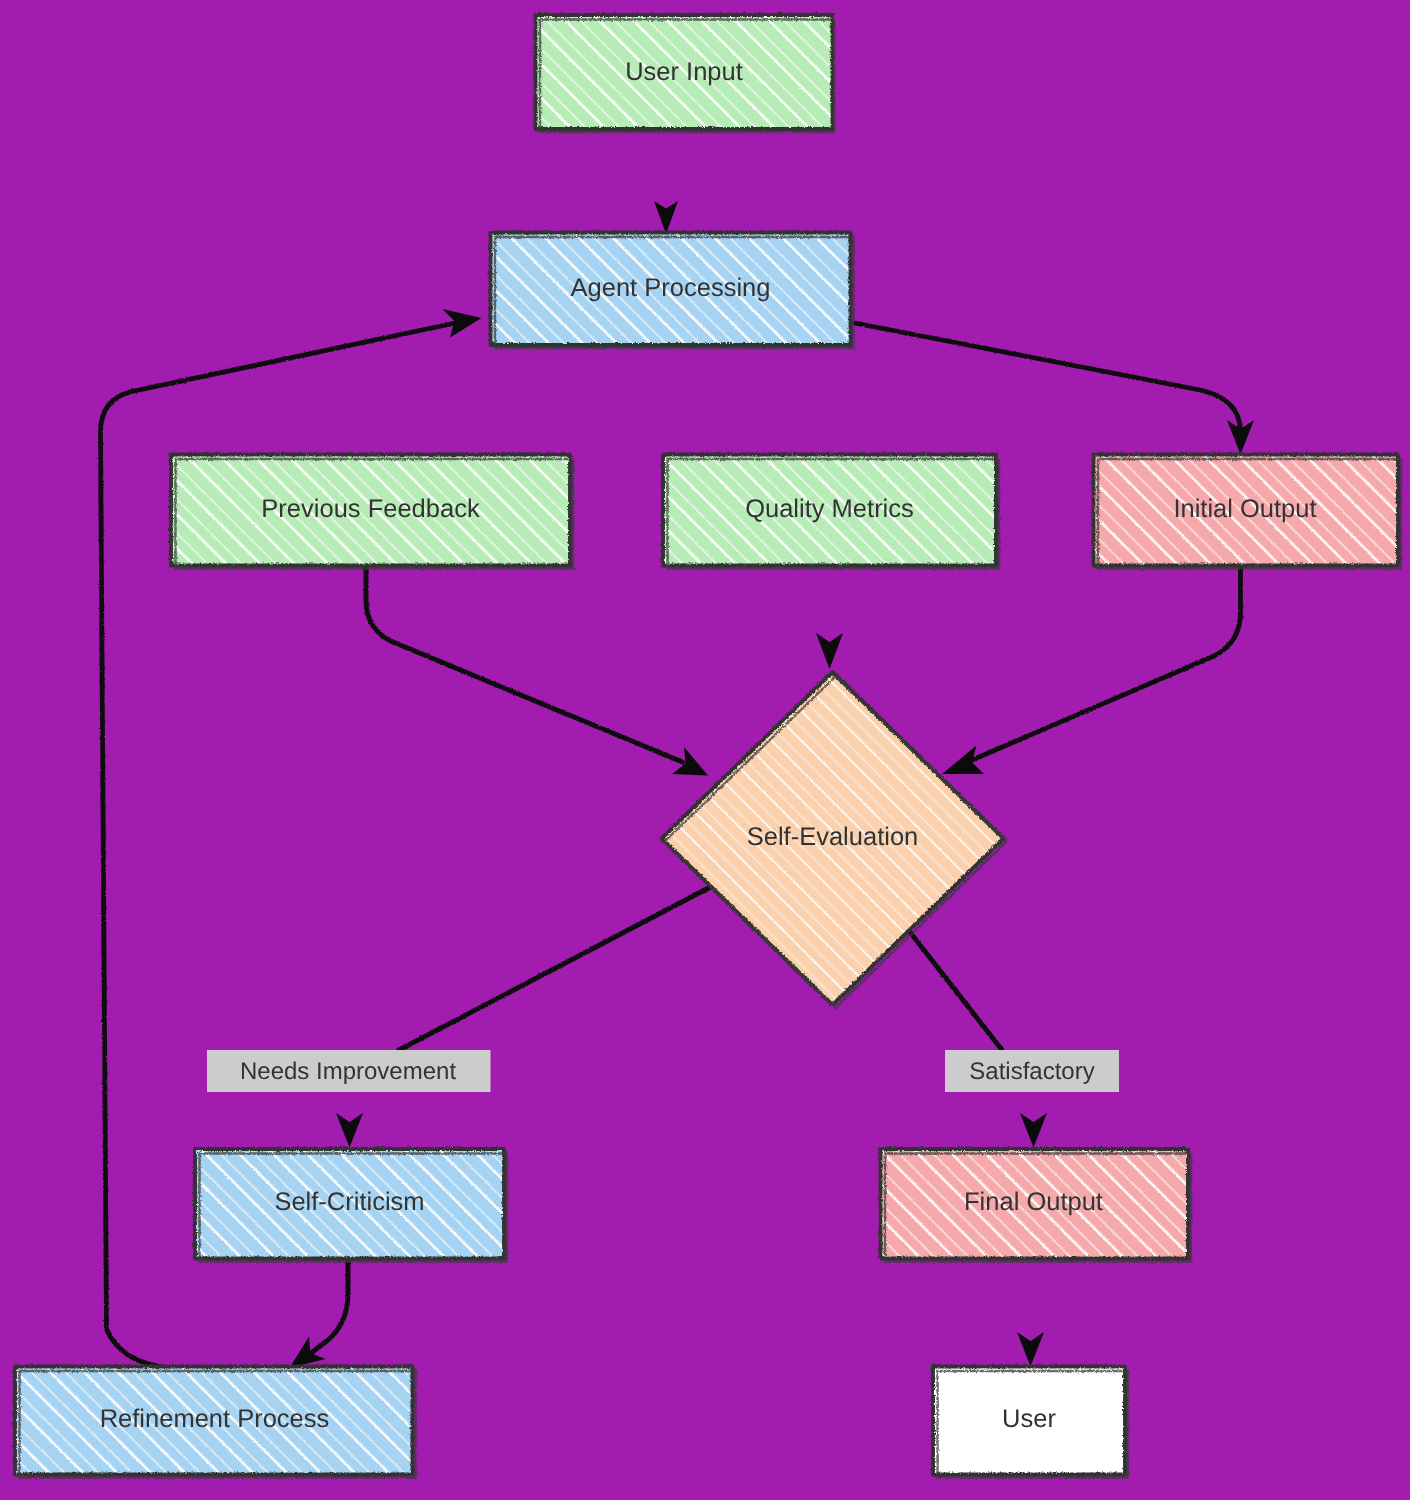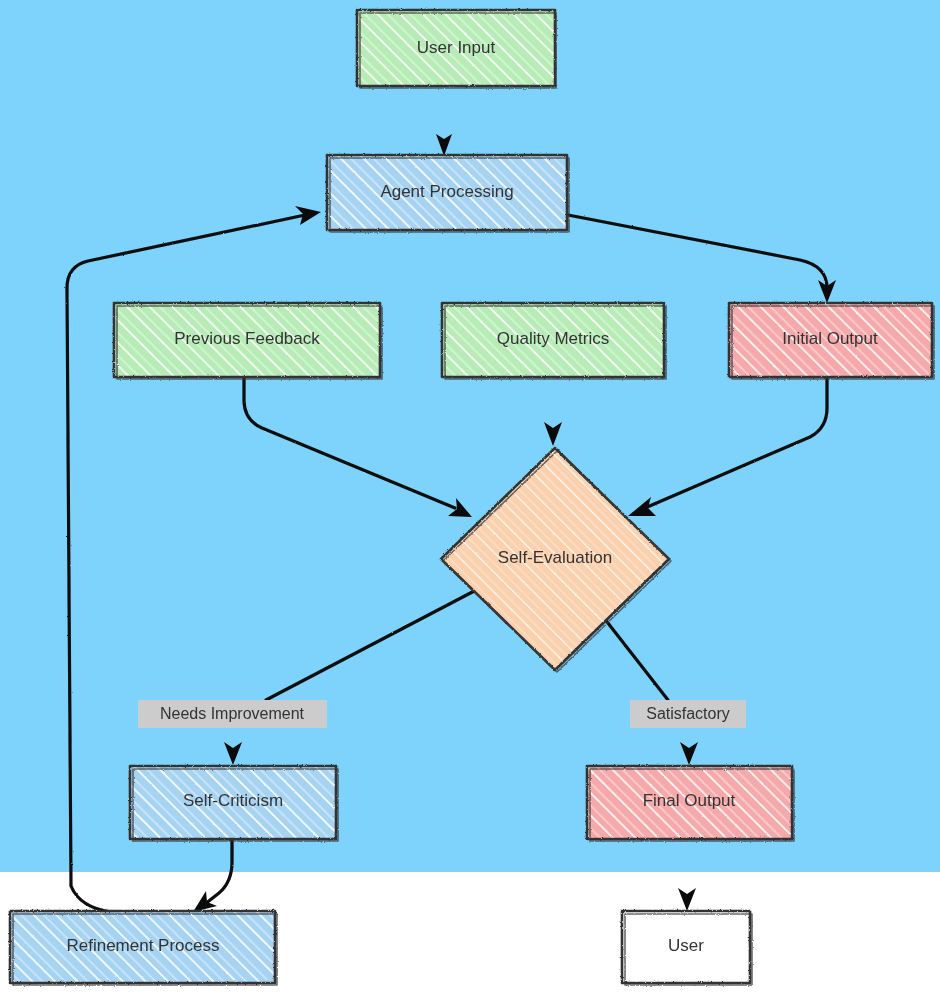--- a/index.html
+++ b/index.html
@@ -9,22 +9,22 @@
   }
   body {
     width: 940px;
     height: 1000px;
     font-family: "Liberation Sans", sans-serif;
     overflow: hidden;
   }
   #diagram-root {
     position: relative;
     width: 940px;
-    height: 872px;
-    background: #7dd3fc;
+    height: 1000px;
+    background: #a21caf;
   }
   svg#flow {
     position: absolute;
     top: 0;
     left: 0;
     width: 940px;
     height: 1000px;
     display: block;
   }
   .node-label {

